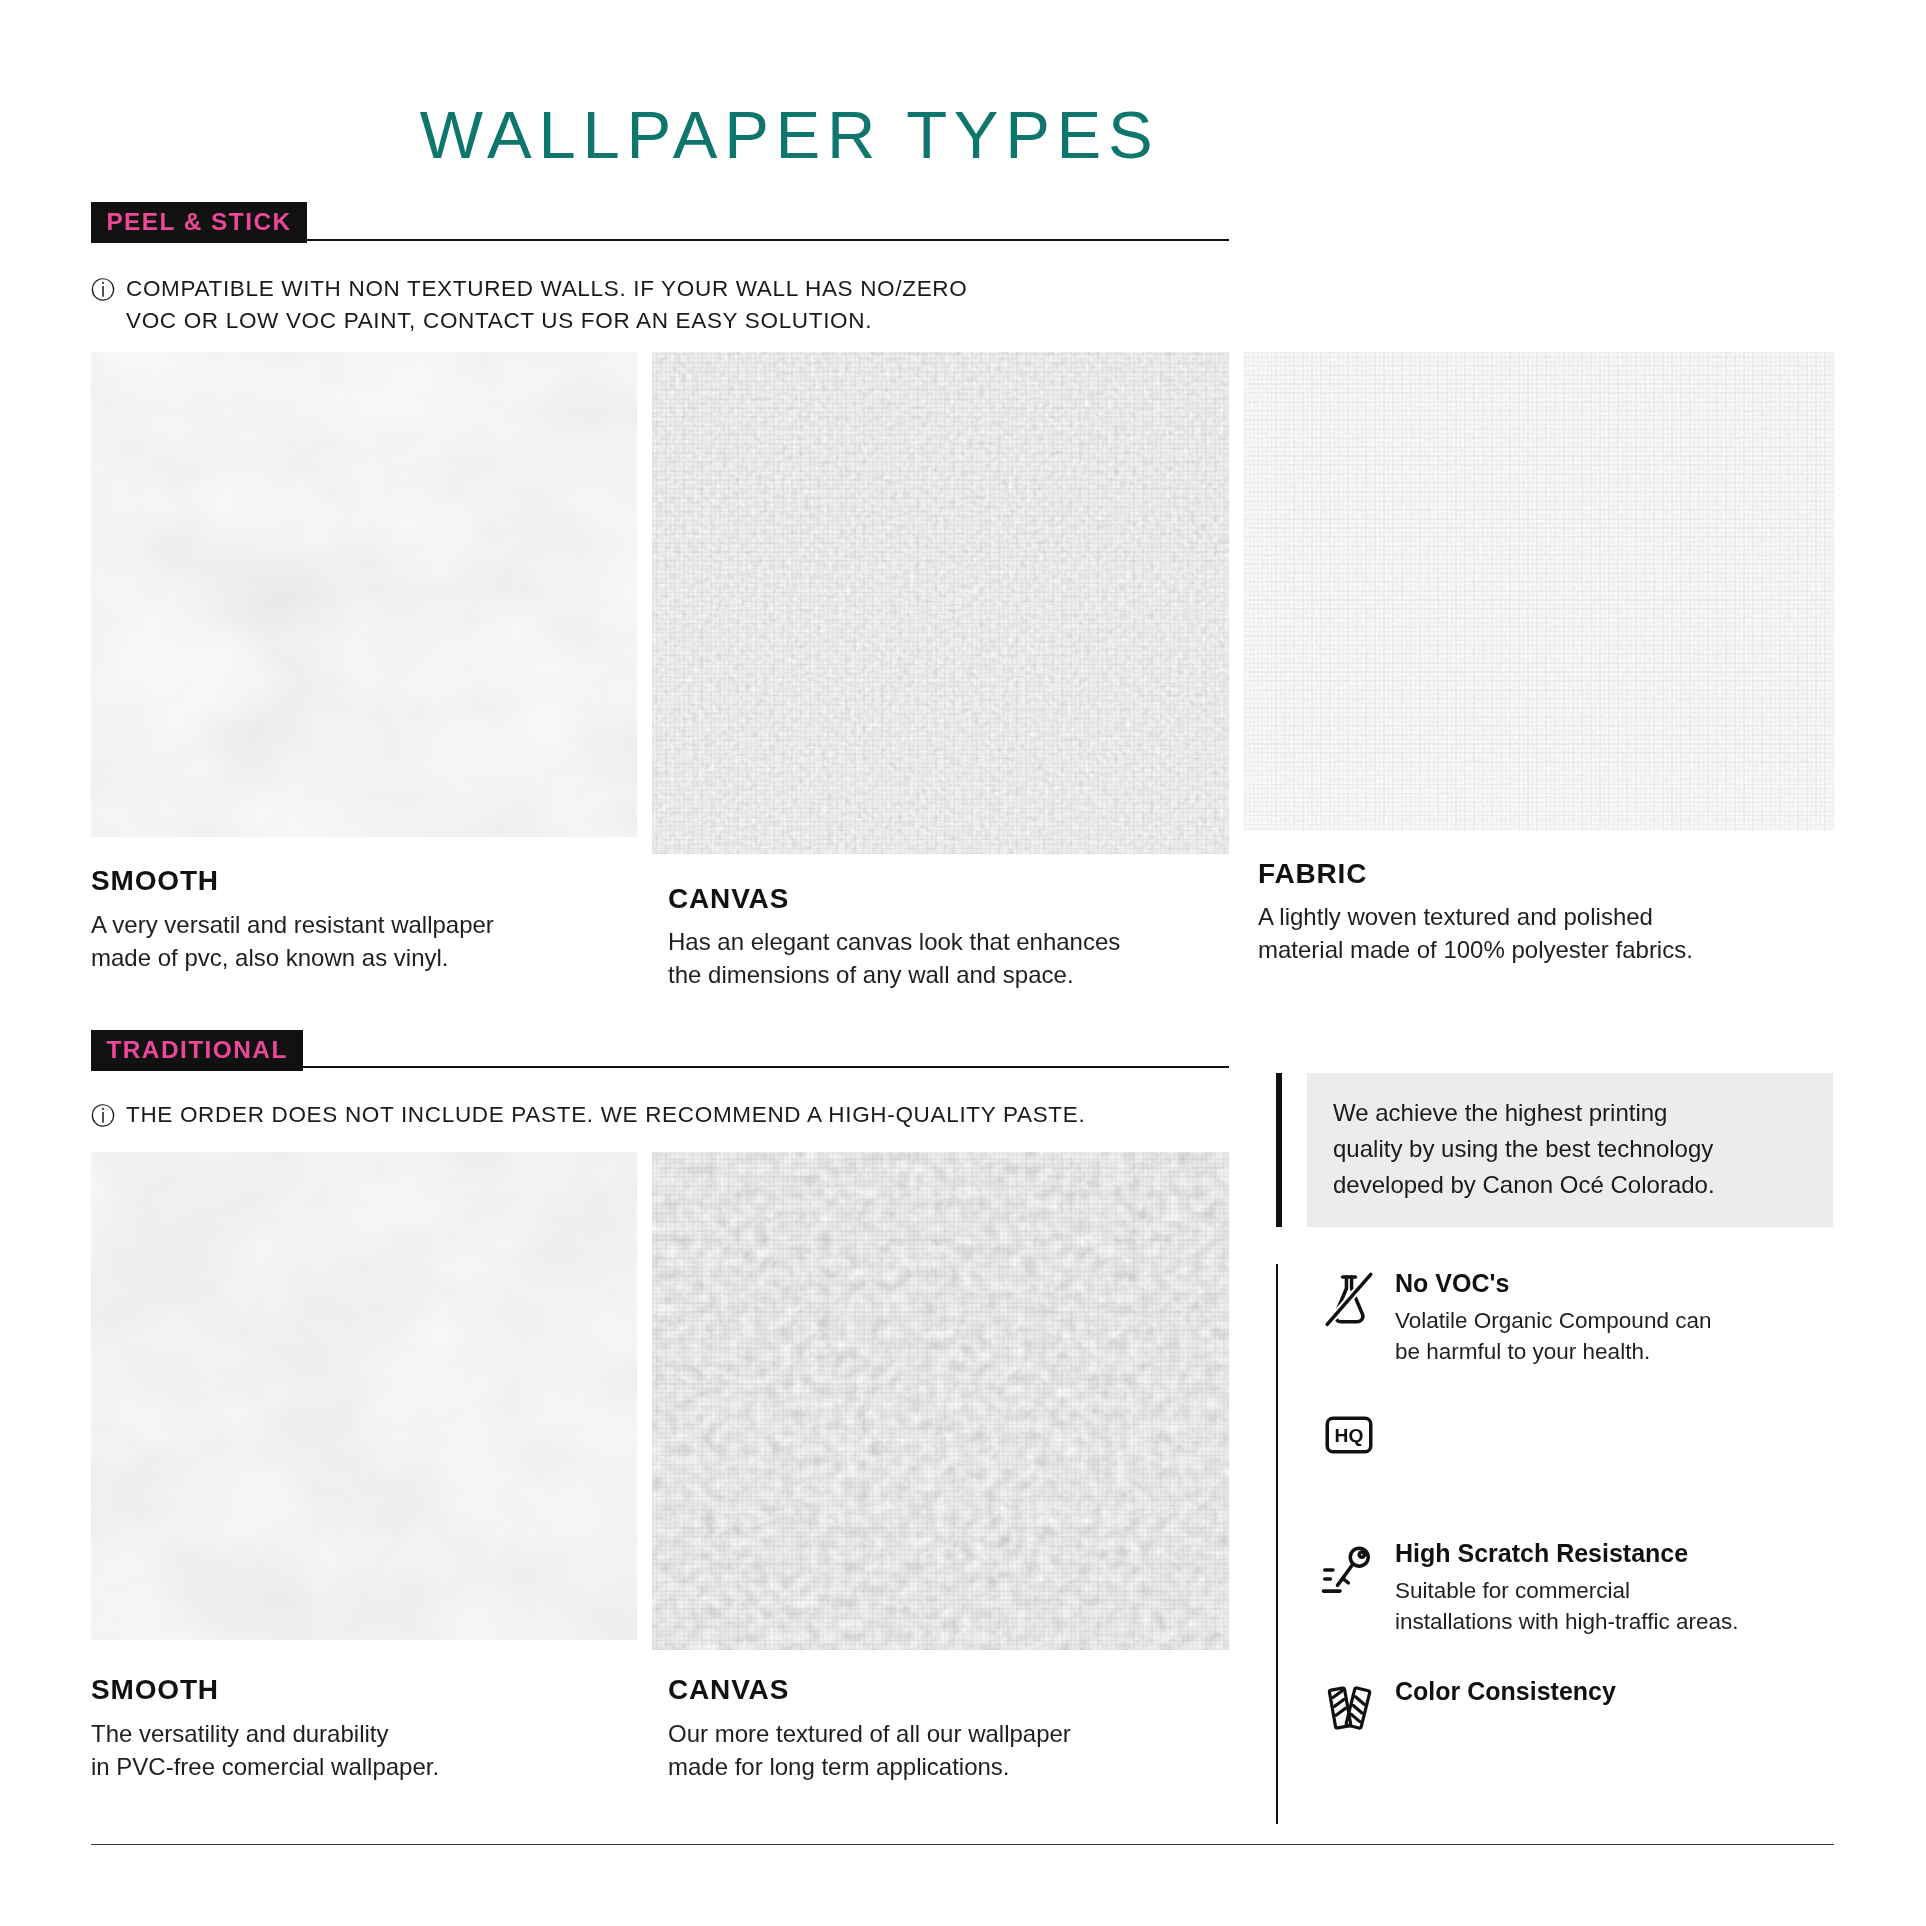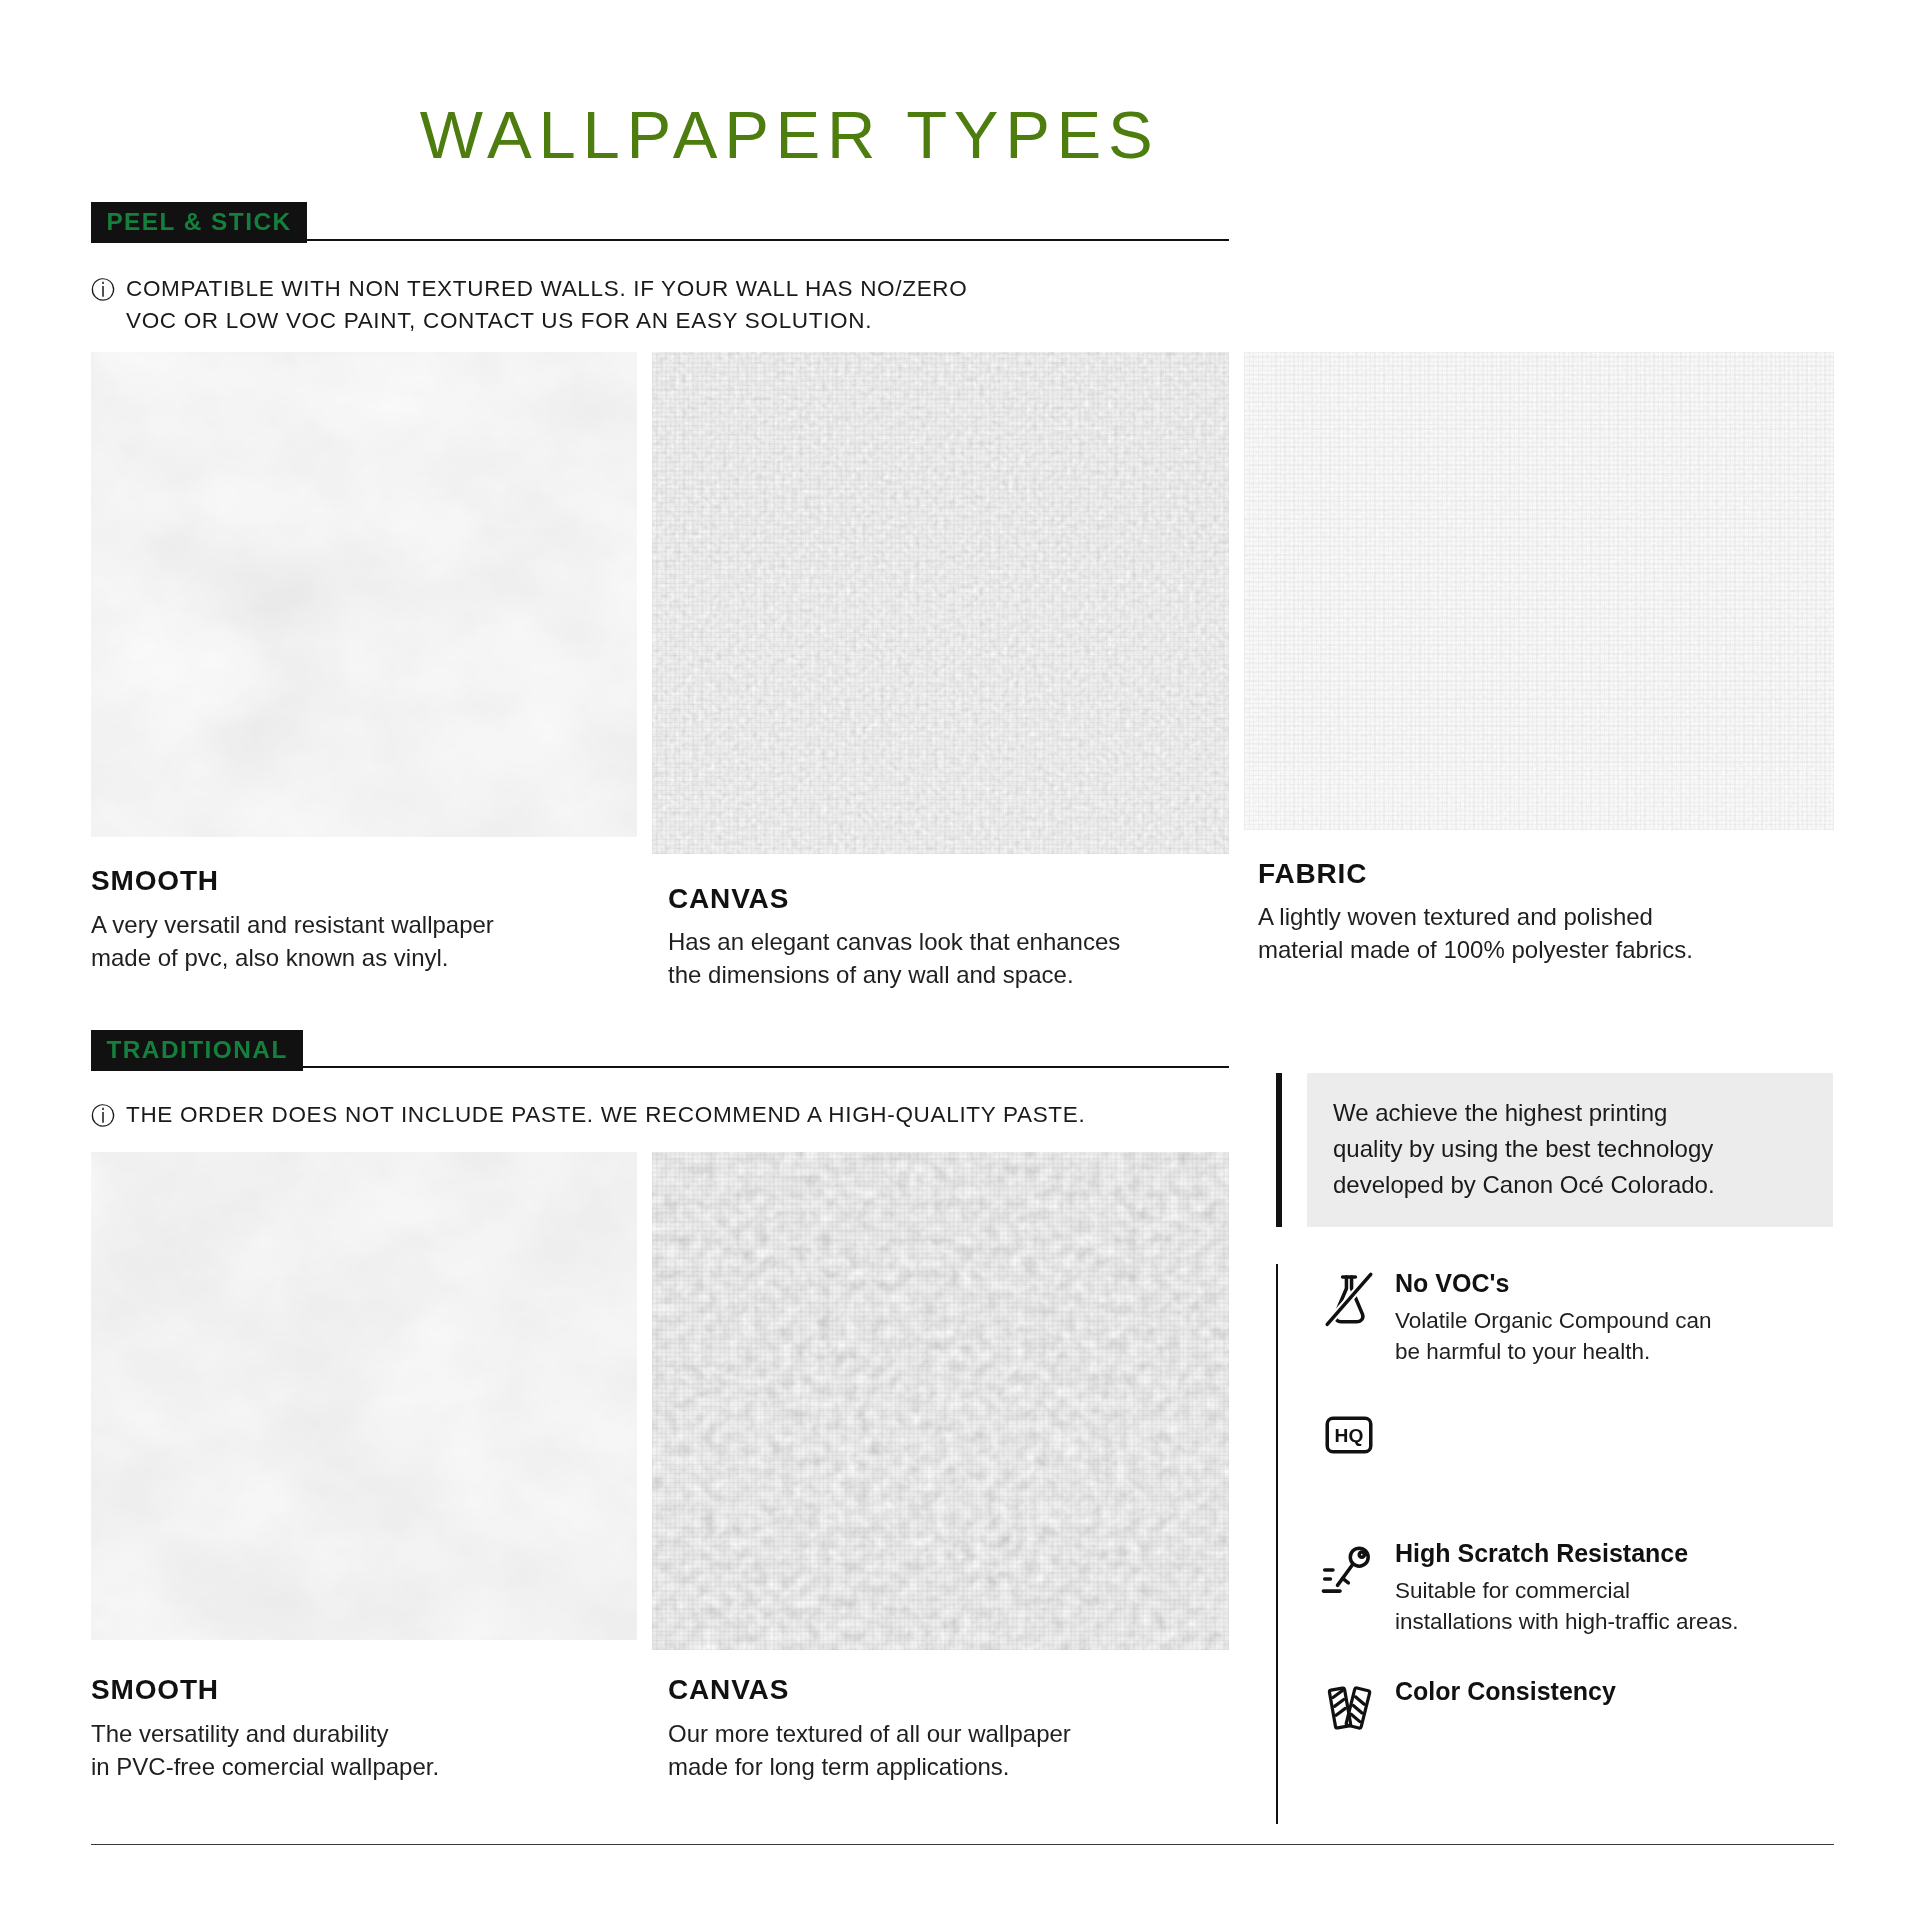--- a/index.html
+++ b/index.html
@@ -2,24 +2,24 @@
 <html style="font-size:10.3px"><head>
 <meta charset="utf-8">
 <style>
   html,body { margin:0; padding:0; background:#ffffff; }
   .page {
     position:relative; width:1926px; height:1926px; background:#ffffff;
     font-family:"Liberation Sans", sans-serif; color:#1a1a1a; overflow:hidden;
   }
   .page-title {
     position:absolute; top:96px; left:295px; width:989px; text-align:center;
-    font-size:67px; font-weight:500; letter-spacing:0.10em; color:#4d7c0f;
+    font-size:67px; font-weight:500; letter-spacing:0.10em; color:#0f766e;
   }
   .badge {
-    position:absolute; background:#111; color:#15803d; font-weight:700;
+    position:absolute; background:#111; color:#ec4899; font-weight:700;
     font-size:24.4px; letter-spacing:0.06em; padding:6.4px 15.4px; z-index:2;
   }
   .sect-line { position:absolute; left:91px; width:1138px; height:1.9px; background:#111; z-index:1; }
   .note { position:absolute; display:flex; gap:10.3px; font-size:22.5px; letter-spacing:0.03em; color:#1a1a1a; }
   .note .i { font-size:24px; line-height:1.4; }
   .note .t { white-space:pre-line; line-height:1.4; }
   .swatch { position:absolute; background:#f4f4f4; overflow:hidden; }
   .swatch svg { display:block; width:100%; height:100%; }
   .weave {
     position:absolute; inset:0;

